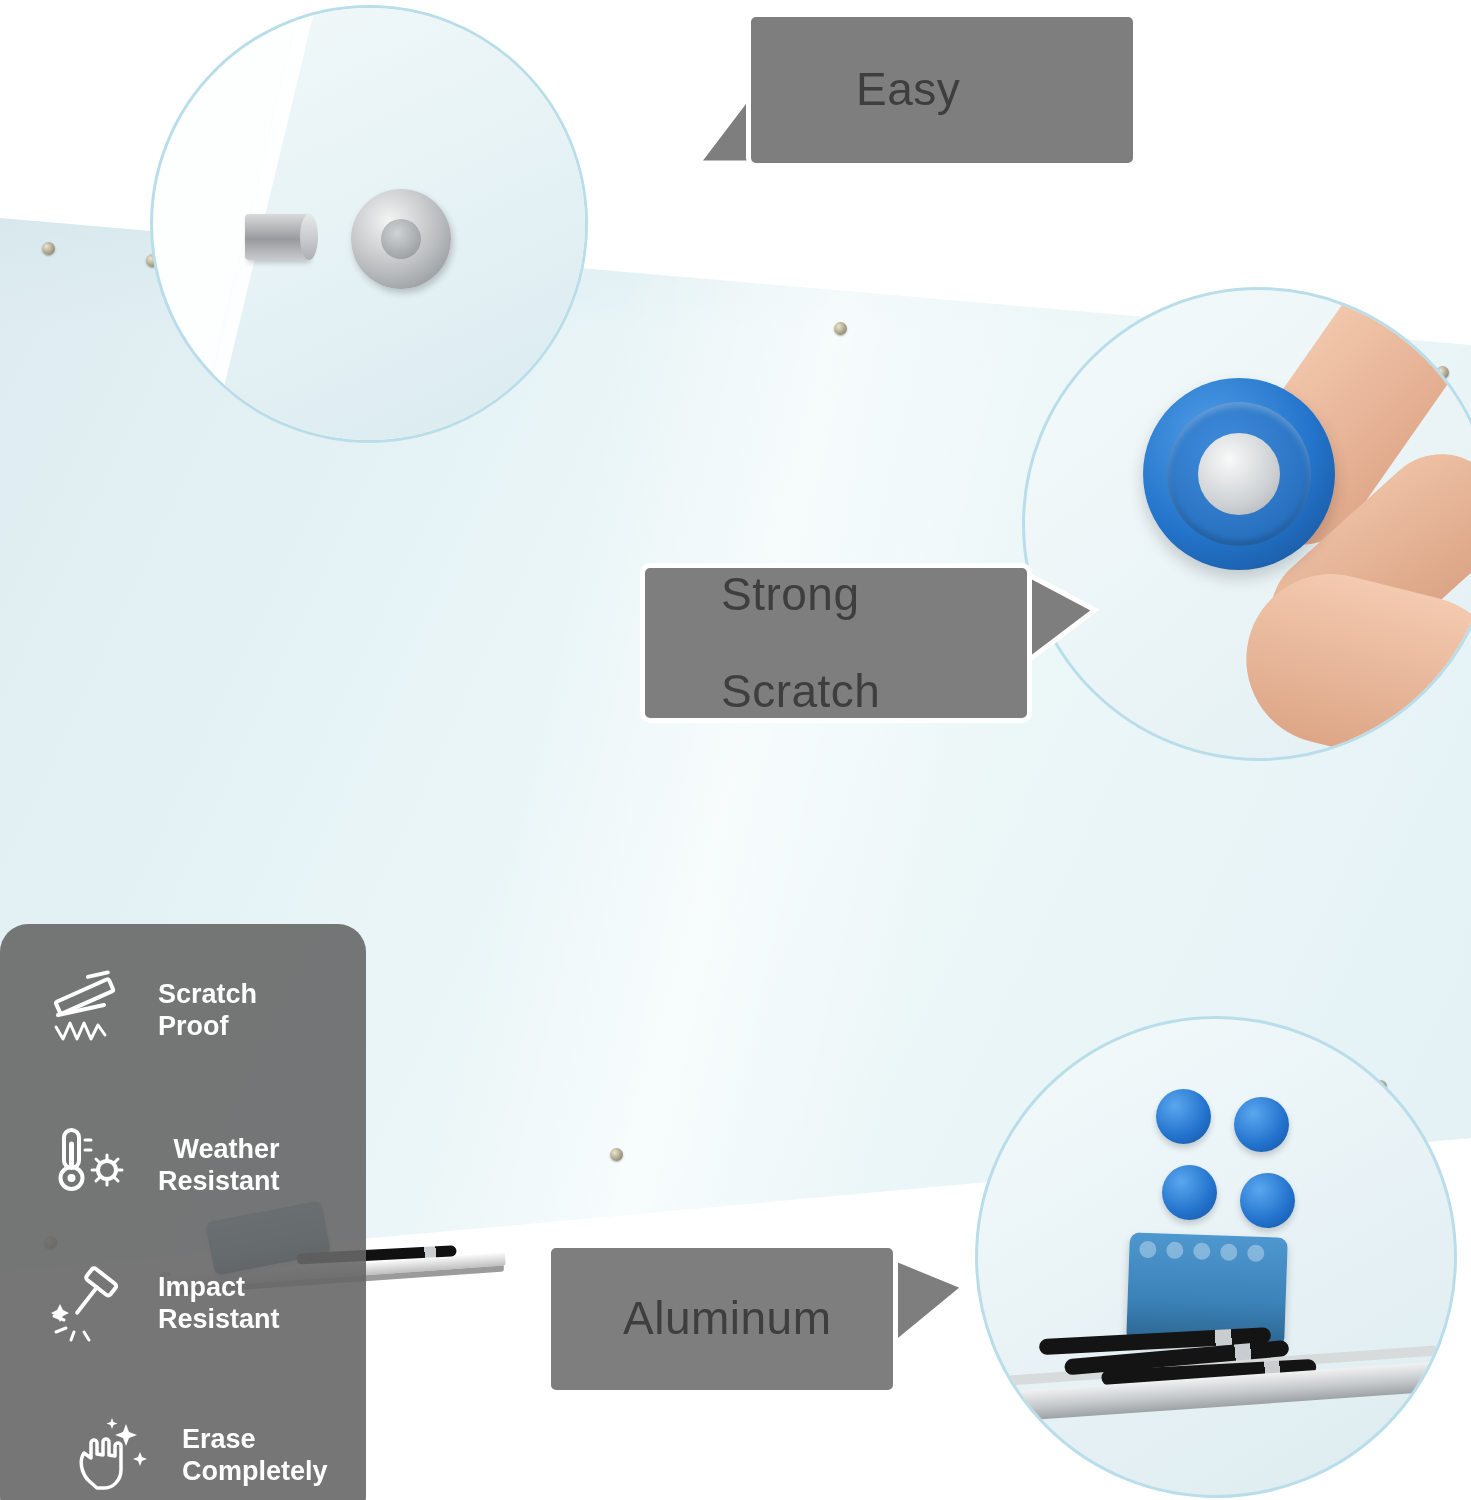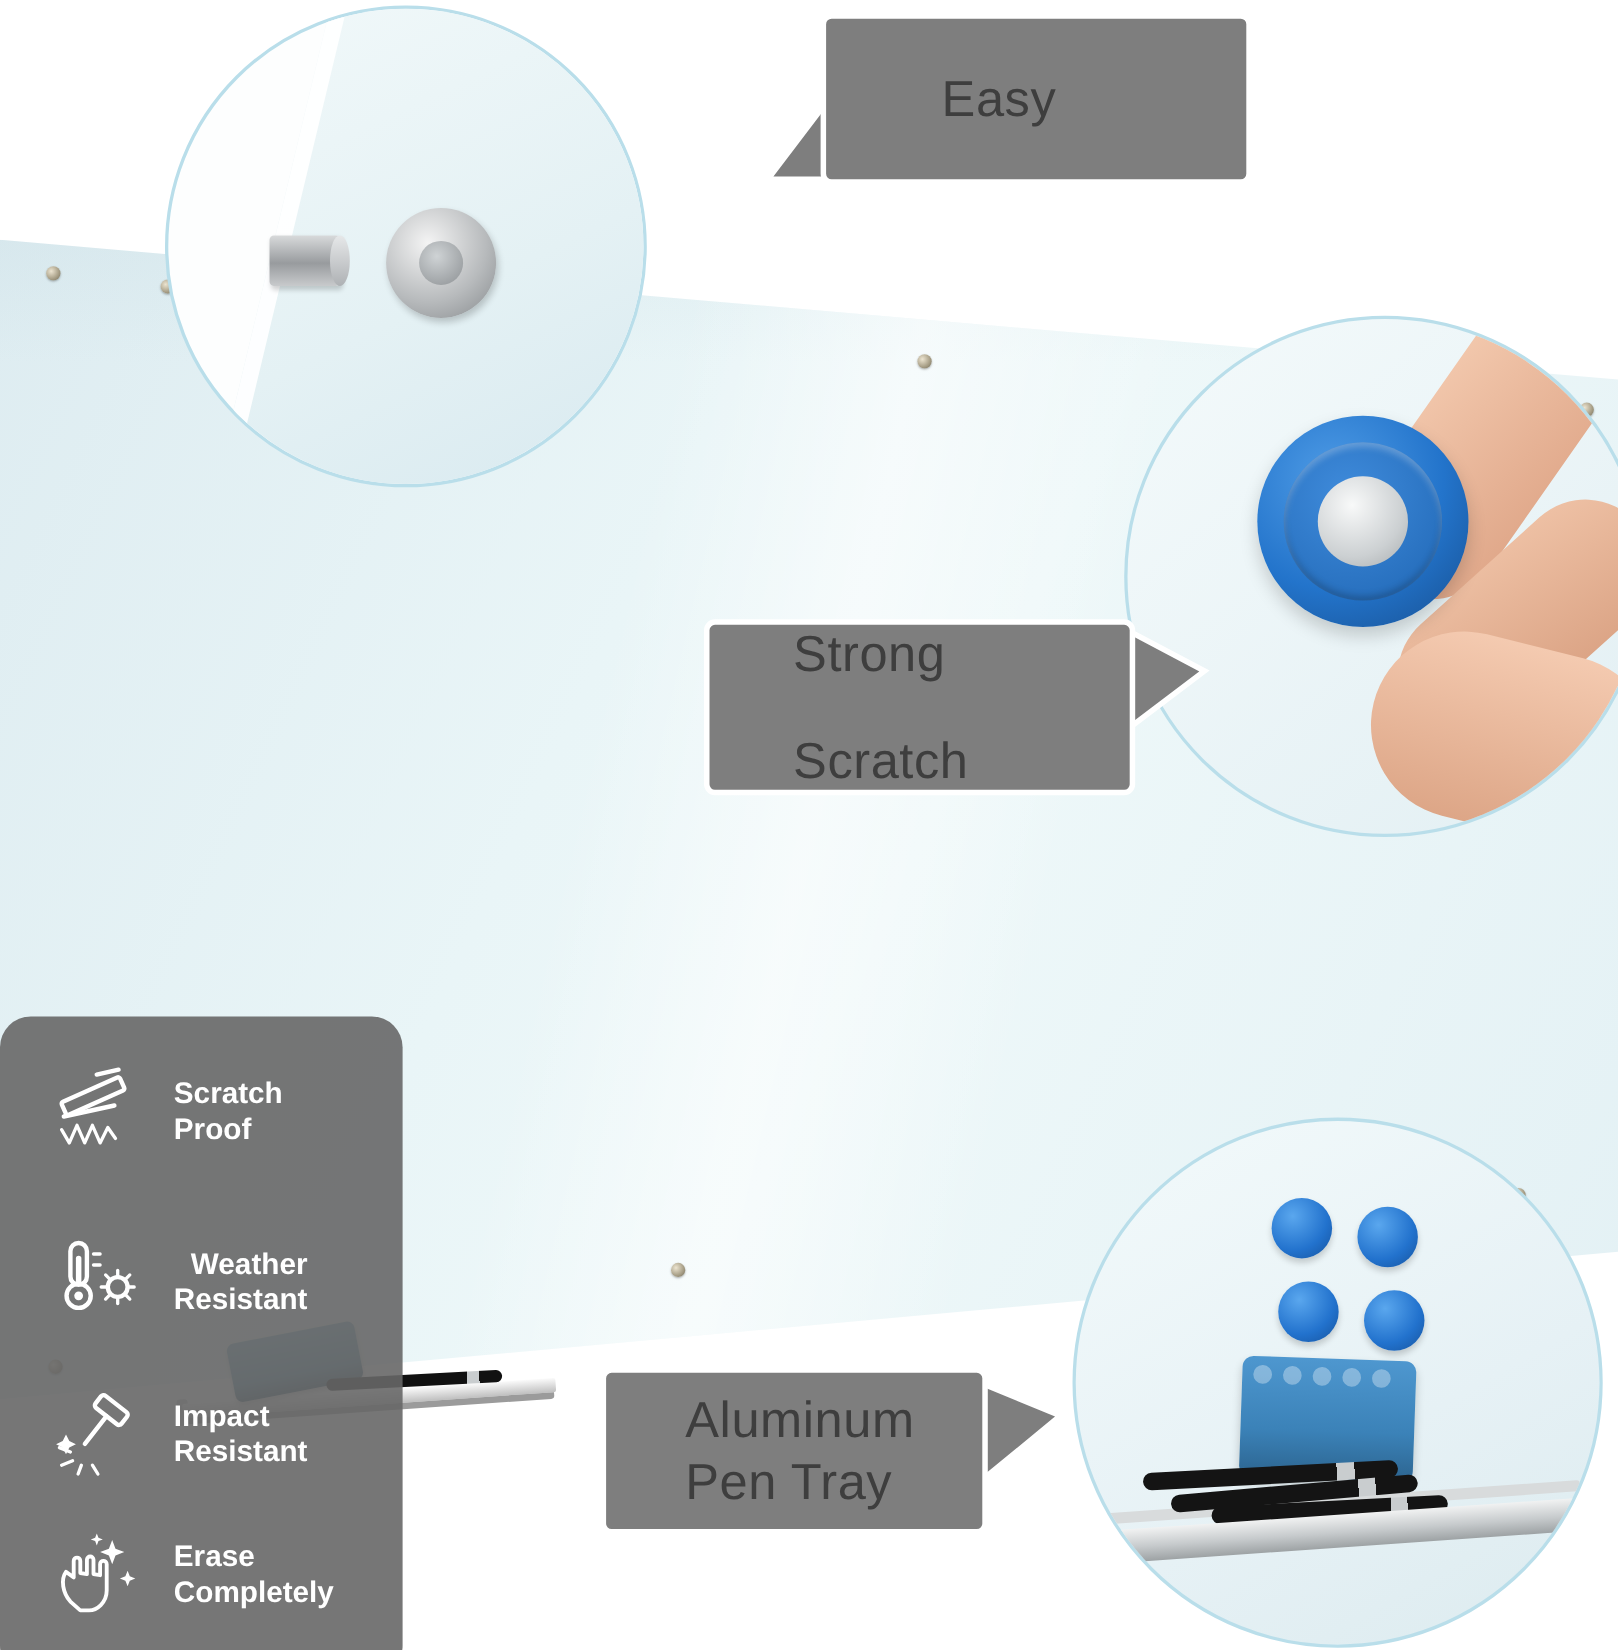--- a/index.html
+++ b/index.html
@@ -200,21 +200,20 @@
 
   <div class="callout callout-easy">
     <span>Easy</span>
   </div>
   <div class="callout callout-magnetic">
     <span>Strong</span>
     <span>Scratch</span>
   </div>
   <div class="callout callout-tray">
     <span>Aluminum</span>
-    <span>Pen Tray</span>
   </div>
 
   <div class="feature-panel">
 
     <div class="feature" style="top:43px;">
       <svg class="ficon" viewBox="0 0 86 86" fill="none" stroke="#ffffff" stroke-width="4" stroke-linecap="round" stroke-linejoin="round">
         <g transform="rotate(-24 43 30)">
           <rect x="12" y="22" width="58" height="13" rx="2"></rect>
           <line x1="52" y1="12" x2="72" y2="16"></line>
         </g>
@@ -266,21 +265,21 @@
           <line x1="40" y1="72" x2="45" y2="80"></line>
         </g>
         <path d="M16 44 l3 6 6 3 -6 3 -3 6 -3 -6 -6 -3 6 -3 z" fill="#ffffff" stroke="none"></path>
       </svg>
       <div class="ftext">
         <span>Impact</span>
         <span>Resistant</span>
       </div>
     </div>
 
-    <div class="feature" style="top:464px;">
+    <div class="feature" style="top:488px;margin-left:24px;">
       <svg class="ficon" viewBox="0 0 86 86" fill="none" stroke="#ffffff" stroke-width="3.5" stroke-linecap="round" stroke-linejoin="round">
         <path d="M20 68 c-7-8 -9-20 -4-27 l7 5 v-15 c0-4 6-4 6 0 v11 l6 1 v-13 c0-4 6-4 6 0 v13 l6 1 v-10 c0-4 6-4 6 0 v24 c0 11 -9 18 -16 18 h-8 z"></path>
         <path d="M58 12 l3 8 8 3 -8 3 -3 8 -3 -8 -8 -3 8 -3 z" fill="#ffffff" stroke="none"></path>
         <path d="M72 40 l2 5 5 2 -5 2 -2 5 -2 -5 -5 -2 5 -2 z" fill="#ffffff" stroke="none"></path>
         <path d="M44 6 l1.5 4 4 1.5 -4 1.5 -1.5 4 -1.5 -4 -4 -1.5 4 -1.5 z" fill="#ffffff" stroke="none"></path>
       </svg>
       <div class="ftext">
         <span>Erase</span>
         <span>Completely</span>
       </div>

